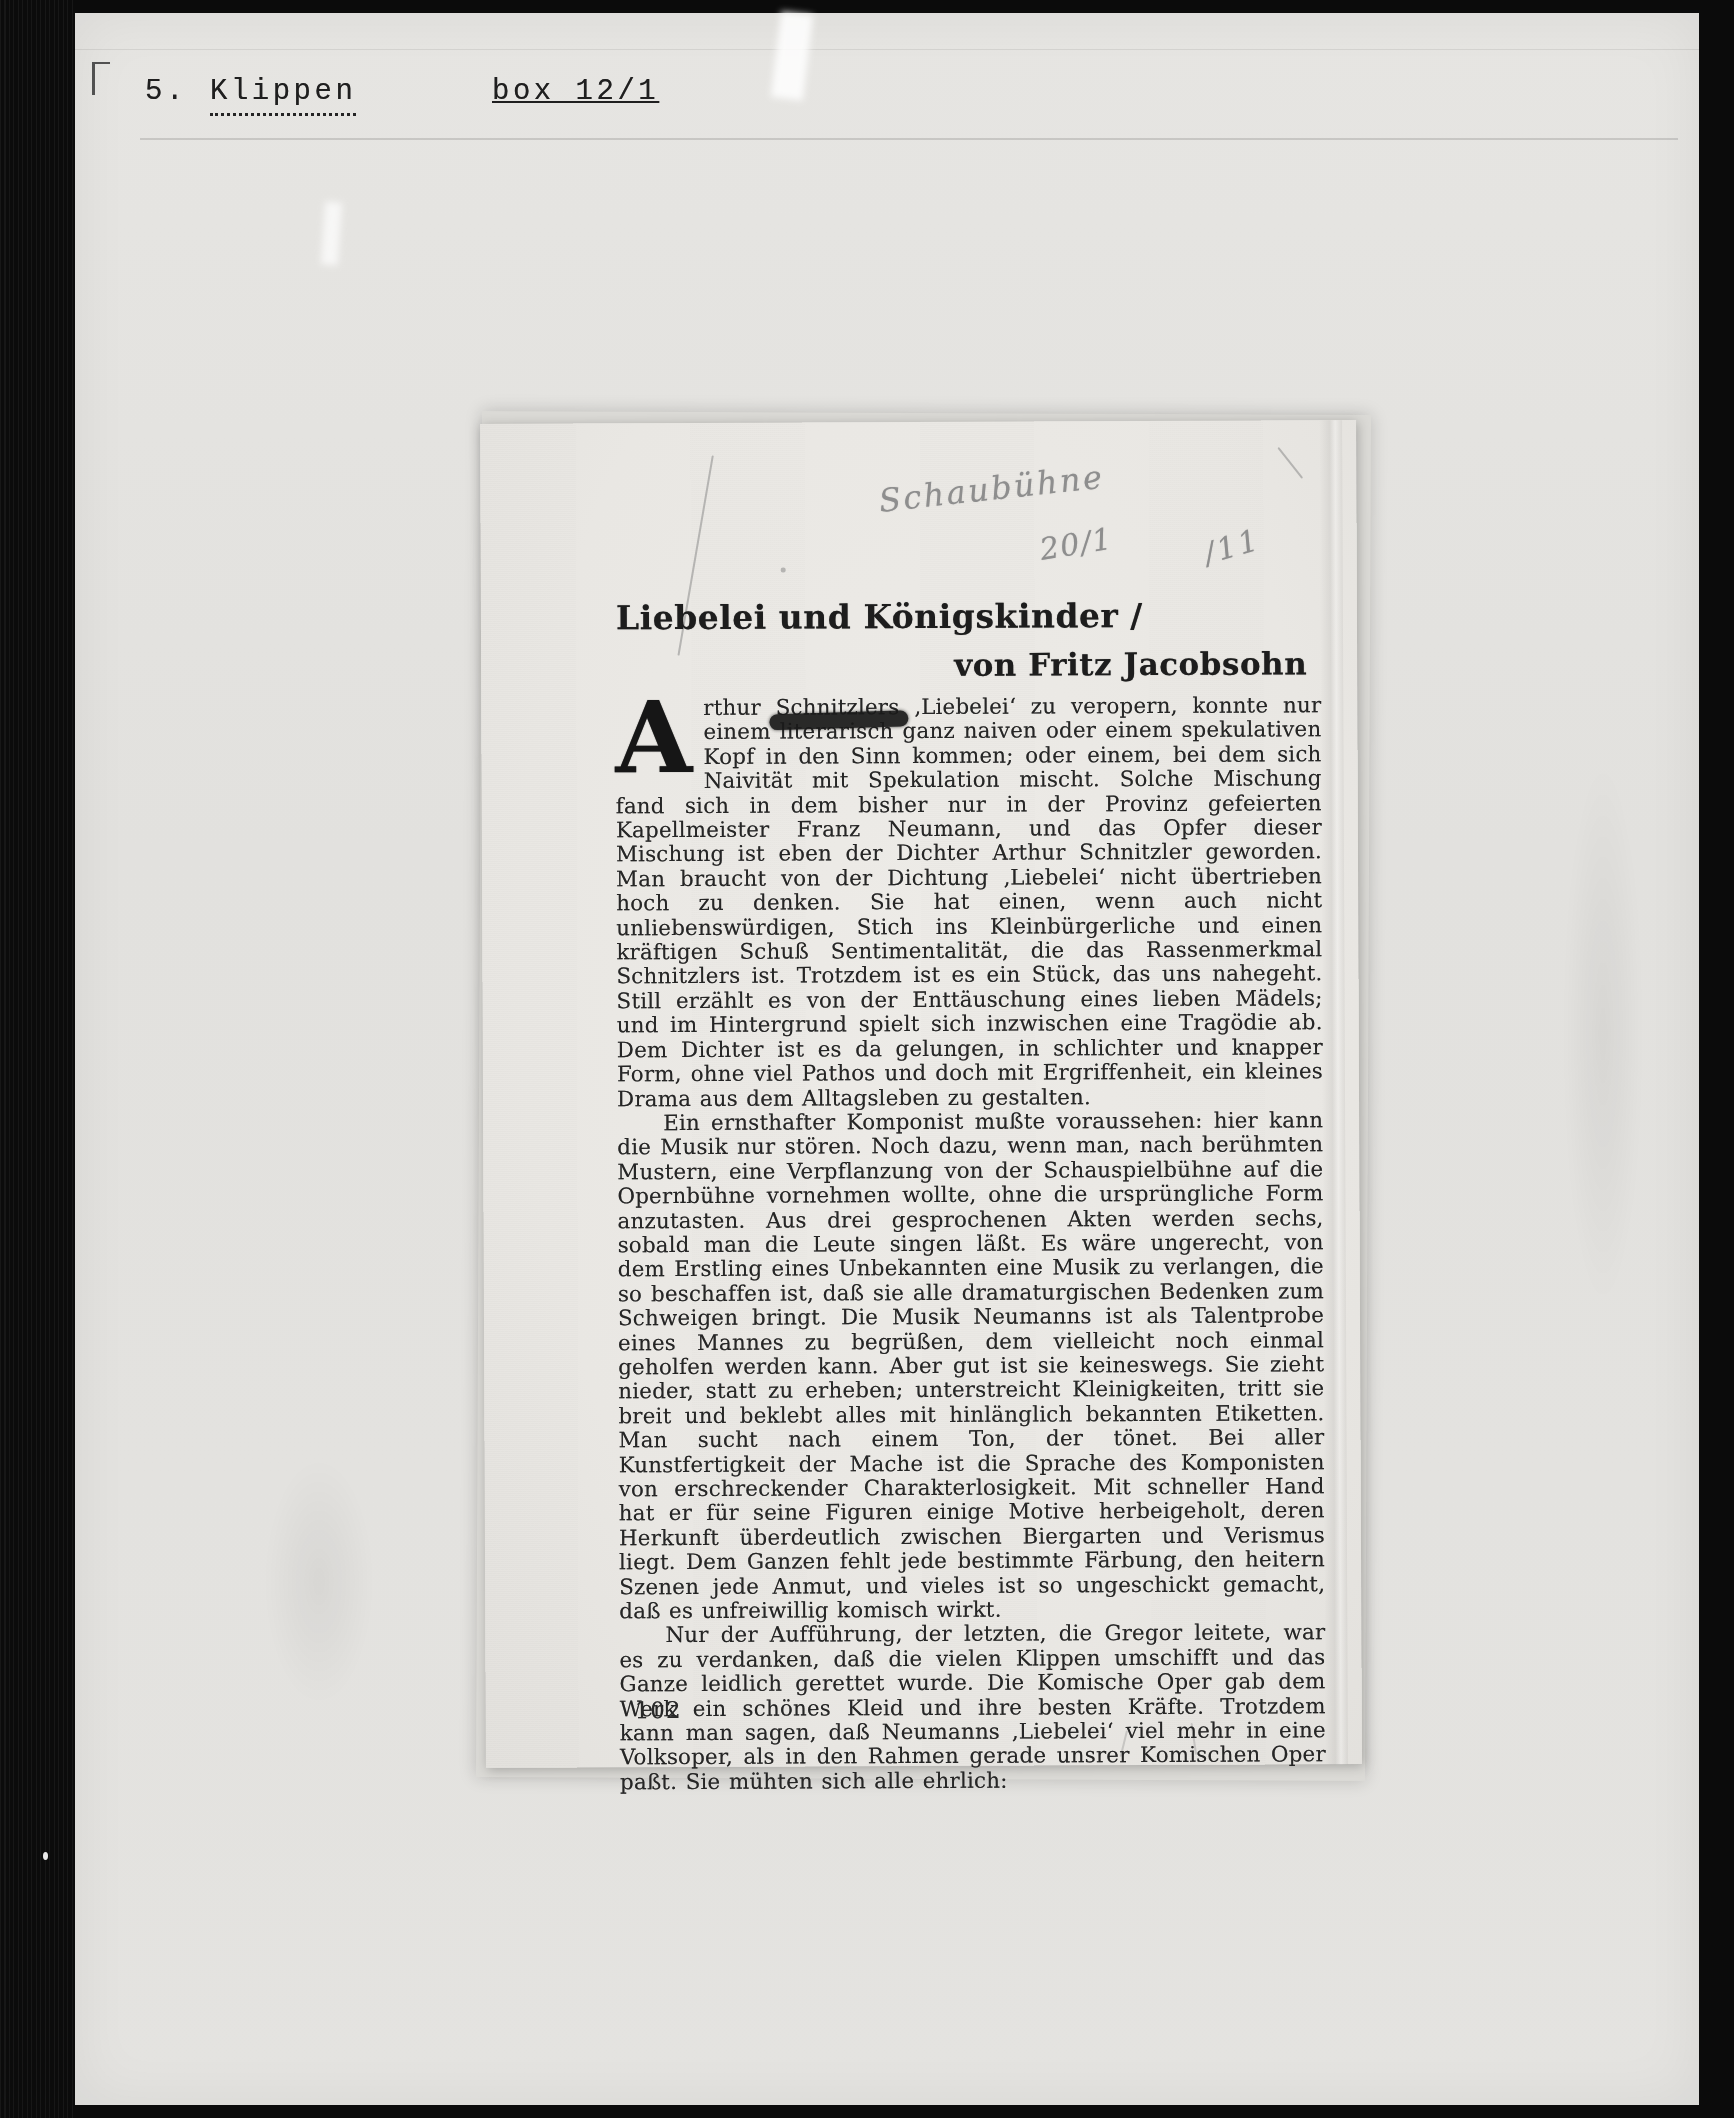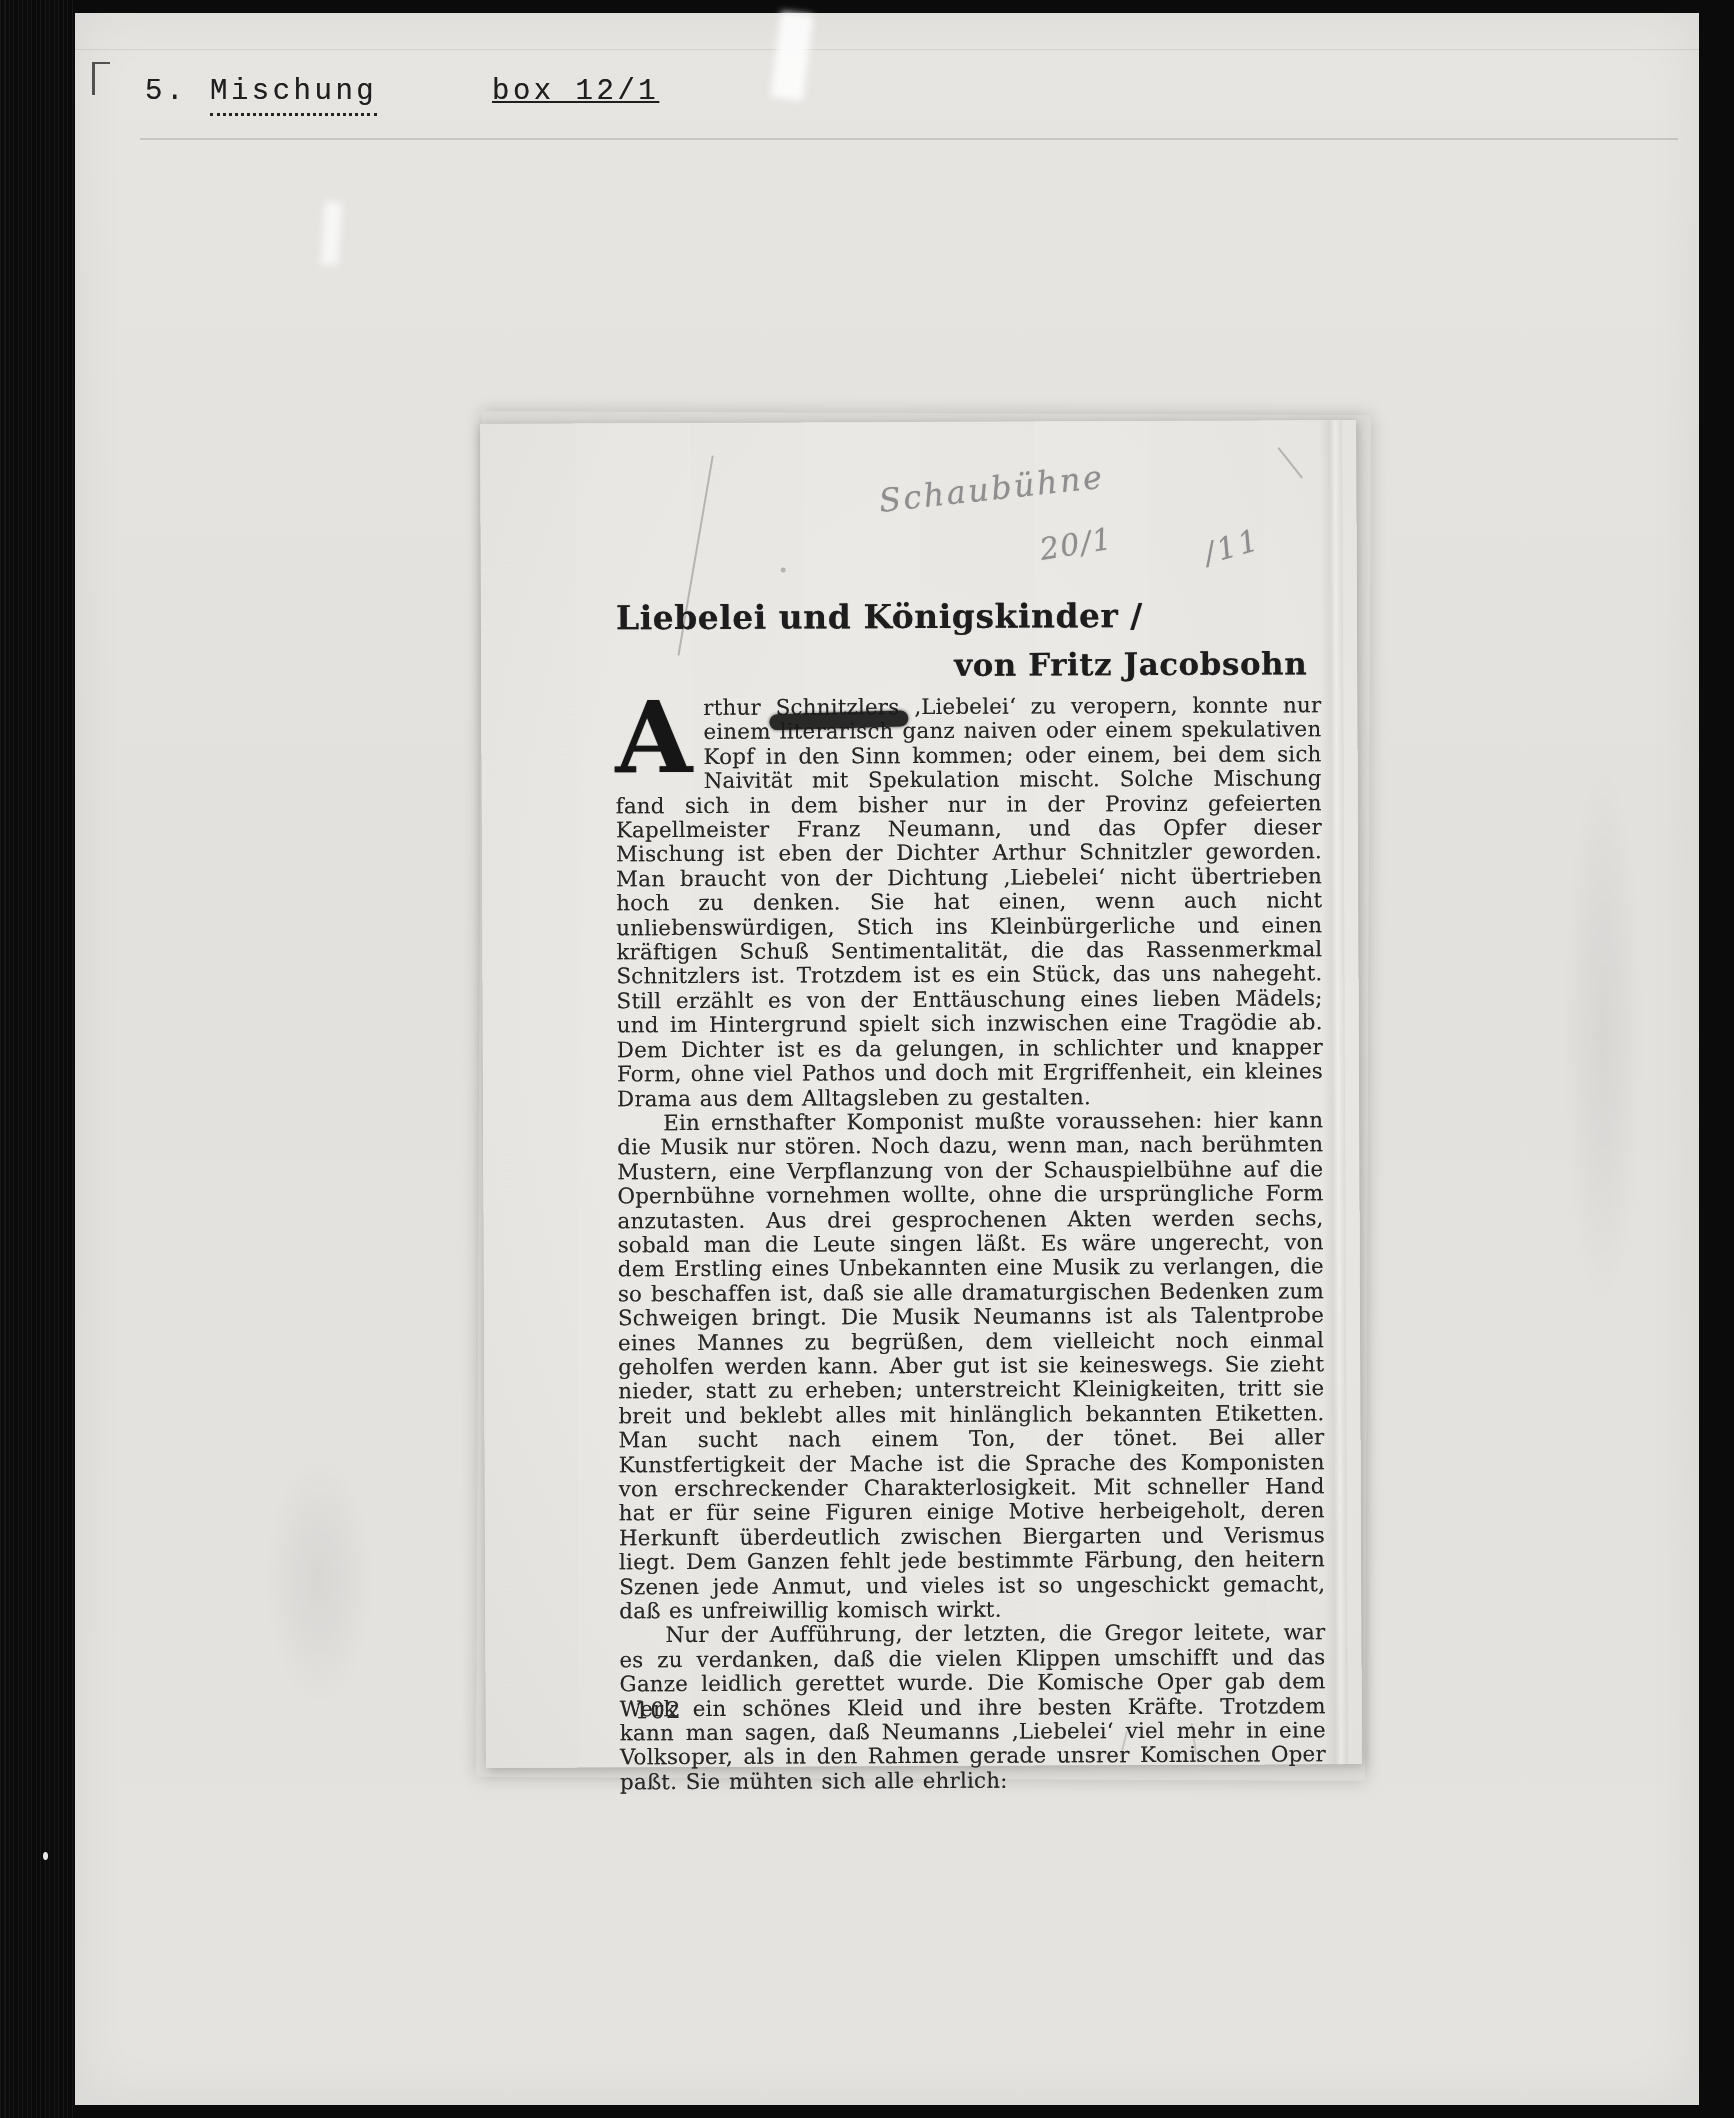--- a/index.html
+++ b/index.html
@@ -110,21 +110,21 @@
 
 <div class="border-streaks"></div>
 <div class="speck" style="left:43px;top:1852px;width:5px;height:8px;"></div>
 
 <div class="page">
   <div class="corner-mark"></div>
   <div class="rule rule-top"></div>
   <div class="rule rule-header"></div>
 
   <span class="hheader hnum">5.</span>
-  <span class="hheader htitle">Mischung</span>
+  <span class="hheader htitle">Klippen</span>
   <span class="hheader hbox">box 12/1</span>
 
   <div class="white-streak ws1"></div>
   <div class="white-streak ws2"></div>
   <div class="smudge" style="left:1488px;top:747px;width:80px;height:548px;"></div>
   <div class="smudge" style="left:189px;top:1444px;width:110px;height:249px;"></div>
 
   <div class="clipping-back"></div>
 
   <div class="clipping">

